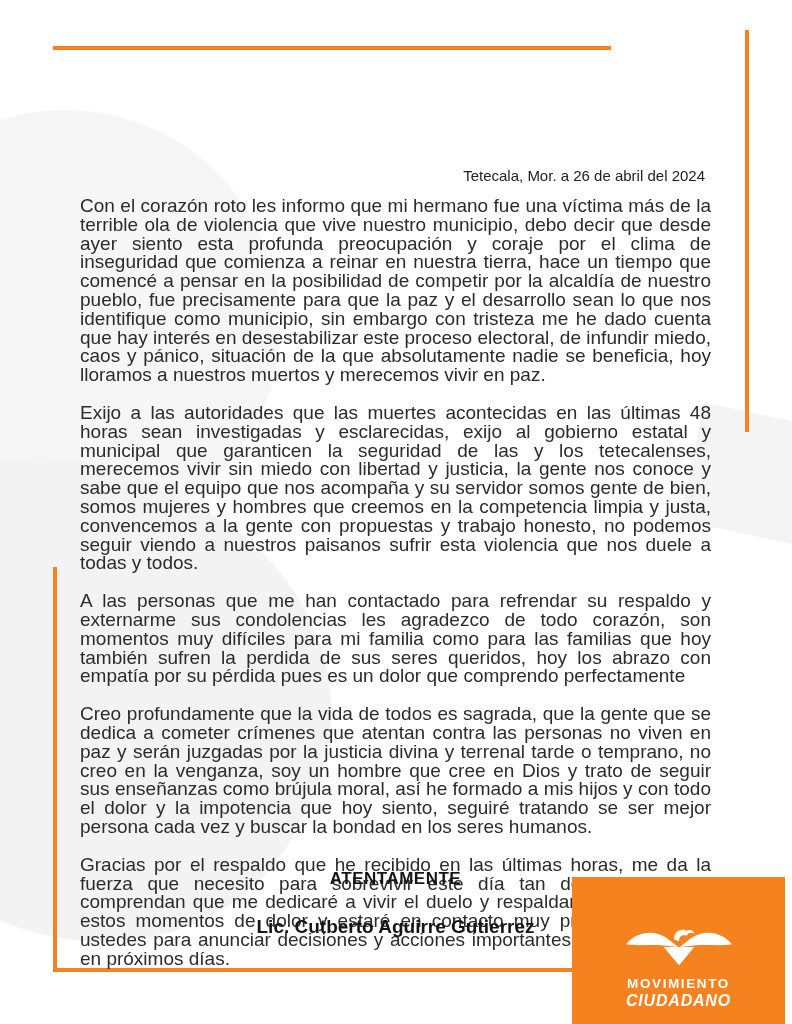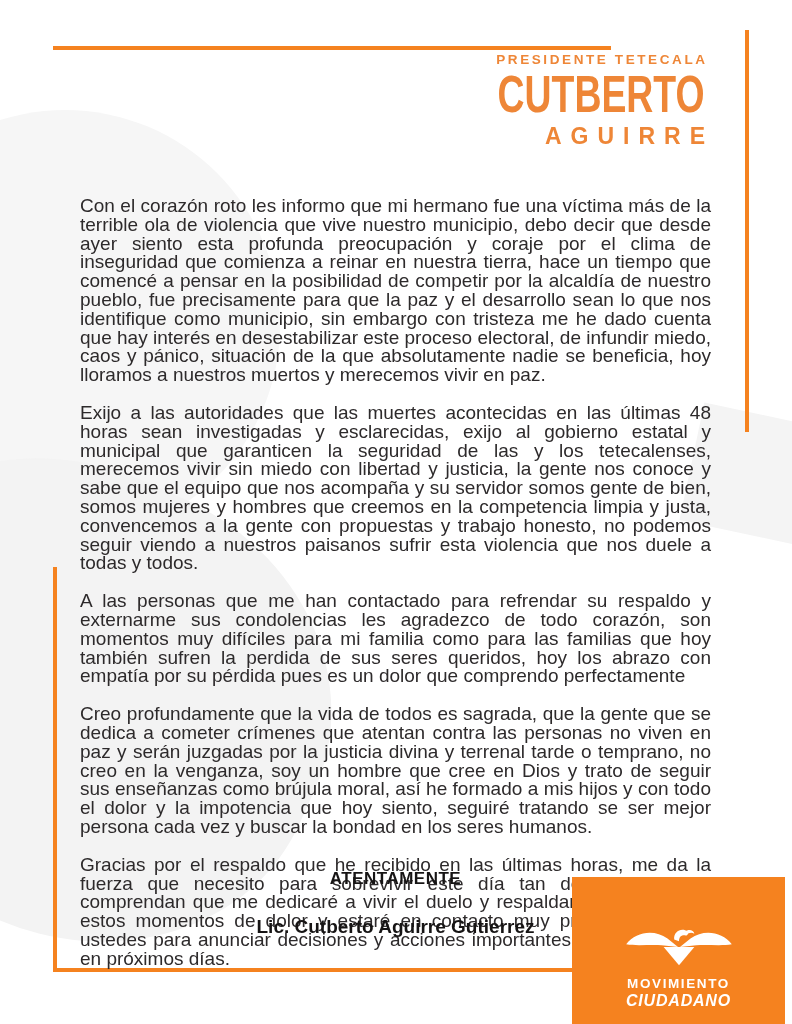--- a/index.html
+++ b/index.html
@@ -66,26 +66,22 @@
   <div class="wm wm1"></div>
   <div class="wm wm2"></div>
   <div class="wm wm3"></div>
   <div class="wm wm4"></div>
 
   <div class="rule rule-top"></div>
   <div class="rule rule-right"></div>
   <div class="rule rule-left"></div>
   <div class="rule rule-bottom"></div>
 
-  <header class="masthead">
-    <div class="eyebrow">PRESIDENTE TETECALA</div>
-    <div class="big-name">CUTBERTO</div>
-    <div class="surname">AGUIRRE</div>
-  </header>
 
+  <div class="dateline">Tetecala, Mor. a 26 de abril del 2024</div>
 
   <main class="letter-body">
     <p>Con el corazón roto les informo que mi hermano fue una víctima más de la terrible ola de violencia que vive nuestro municipio, debo decir que desde ayer siento esta profunda preocupación y coraje por el clima de inseguridad que comienza a reinar en nuestra tierra, hace un tiempo que comencé a pensar en la posibilidad de competir por la alcaldía de nuestro pueblo, fue precisamente para que la paz y el desarrollo sean lo que nos identifique como municipio, sin embargo con tristeza me he dado cuenta que hay interés en desestabilizar este proceso electoral, de infundir miedo, caos y pánico, situación de la que absolutamente nadie se beneficia, hoy lloramos a nuestros muertos y merecemos vivir en paz.</p>
     <p>Exijo a las autoridades que las muertes acontecidas en las últimas 48 horas sean investigadas y esclarecidas, exijo al gobierno estatal y municipal que garanticen la seguridad de las y los tetecalenses, merecemos vivir sin miedo con libertad y justicia, la gente nos conoce y sabe que el equipo que nos acompaña y su servidor somos gente de bien, somos mujeres y hombres que creemos en la competencia limpia y justa, convencemos a la gente con propuestas y trabajo honesto, no podemos seguir viendo a nuestros paisanos sufrir esta violencia que nos duele a todas y todos.</p>
     <p>A las personas que me han contactado para refrendar su respaldo y externarme sus condolencias les agradezco de todo corazón, son momentos muy difíciles para mi familia como para las familias que hoy también sufren la perdida de sus seres queridos, hoy los abrazo con empatía por su pérdida pues es un dolor que comprendo perfectamente</p>
     <p>Creo profundamente que la vida de todos es sagrada, que la gente que se dedica a cometer crímenes que atentan contra las personas no viven en paz y serán juzgadas por la justicia divina y terrenal tarde o temprano, no creo en la venganza, soy un hombre que cree en Dios y trato de seguir sus enseñanzas como brújula moral, así he formado a mis hijos y con todo el dolor y la impotencia que hoy siento, seguiré tratando se ser mejor persona cada vez y buscar la bondad en los seres humanos.</p>
     <p>Gracias por el respaldo que he recibido en las últimas horas, me da la fuerza que necesito para sobrevivir este día tan doloroso, espero comprendan que me dedicaré a vivir el duelo y respaldar a mi familia en estos momentos de dolor y estaré en contacto muy pronto con todos ustedes para anunciar decisiones y acciones importantes que tomaremos en próximos días.</p>
   </main>
 
   <div class="closing">ATENTAMENTE</div>

